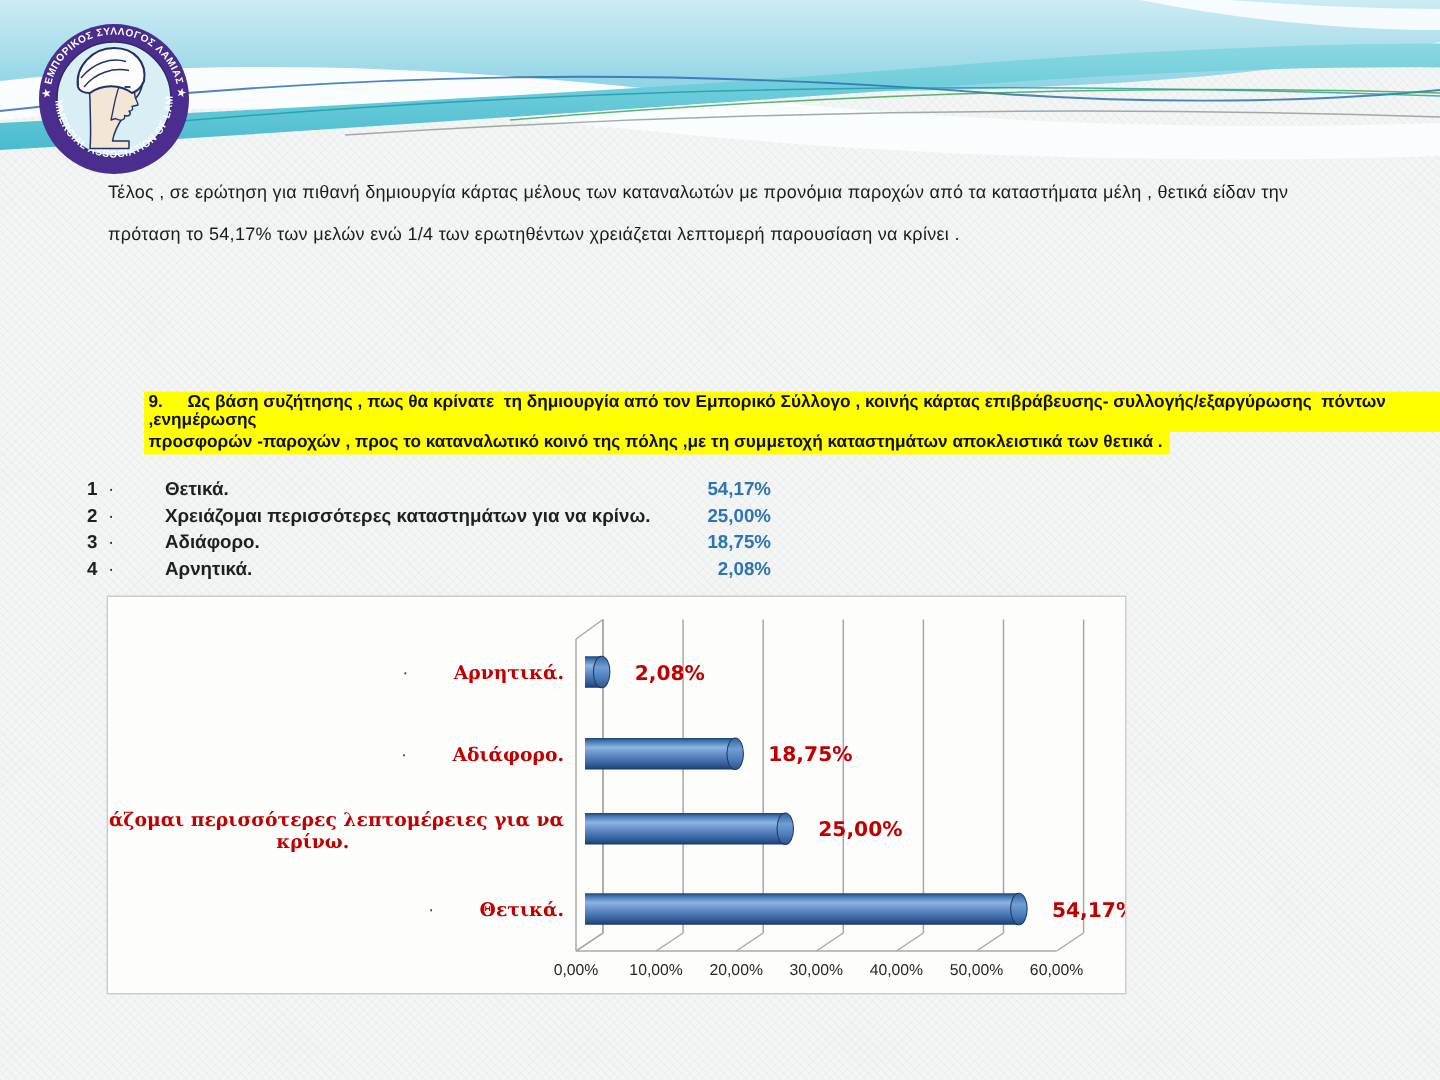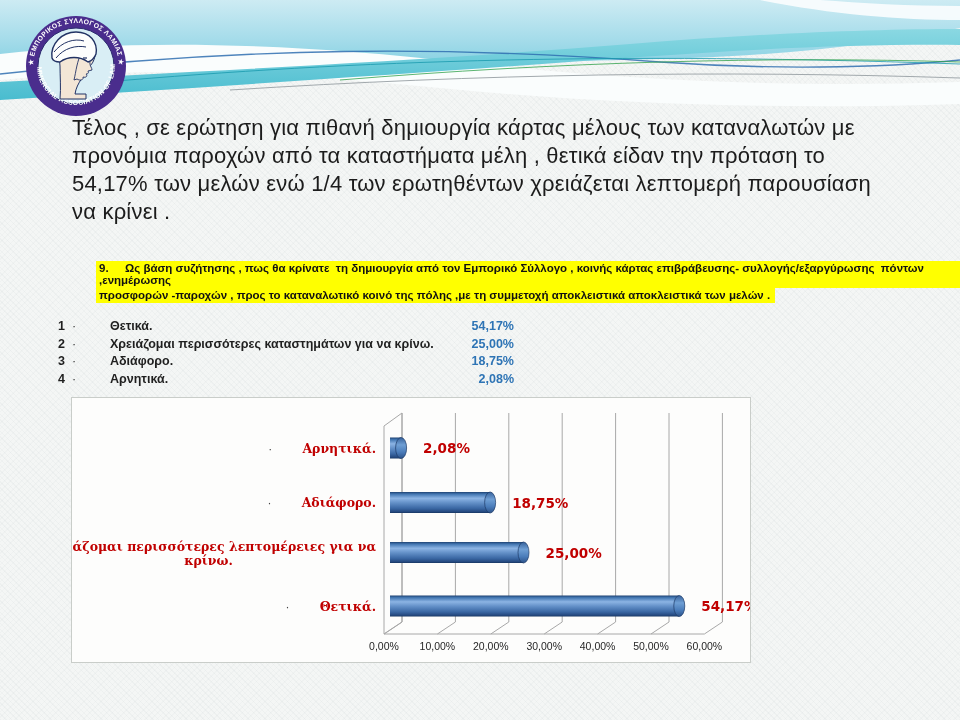--- a/index.html
+++ b/index.html
@@ -8,21 +8,21 @@
     background-color:#f4f6f5;
     background-image:
       repeating-linear-gradient(45deg, rgba(150,165,170,.07) 0 1px, transparent 1px 4px),
       repeating-linear-gradient(-45deg, rgba(150,165,170,.05) 0 1px, transparent 1px 4px);
     font-family:"Liberation Sans",sans-serif;
   }
   .hdr{position:absolute;left:0;top:0;}
   .logo{position:absolute;left:24px;top:14px;}
   .para{
     position:absolute;left:72px;top:114px;width:806px;
-    font-size:22px;line-height:28px;color:#1c1c1c;letter-spacing:.2px;
+    font-size:12px;line-height:28px;color:#1c1c1c;letter-spacing:.2px;
     font-family:"Liberation Sans",sans-serif;
   }
   .question{position:absolute;left:72px;top:261px;font-size:11.5px;font-weight:bold;color:#111;padding-left:24px;}
   .qline{display:block;width:fit-content;padding:1px 5px 2px 3px;white-space:pre-wrap;}
   .qnum{display:inline-block;width:26px;}
   .answers{position:absolute;left:58px;top:319px;width:456px;font-size:12.5px;font-weight:bold;color:#1f1f1f;}
   .arow{display:flex;align-items:baseline;height:17.5px;}
   .anum{width:14px;}
   .adot{width:12px;color:#333;font-weight:normal;}
   .albl{margin-left:26px;}
@@ -82,21 +82,21 @@
       <path d="M30,38 C38,28 50,24 60,27" fill="none" stroke-width="1"></path>
       <path d="M32,44 C40,34 52,31 62,33" fill="none" stroke-width="1"></path>
       <path d="M59,44 L63,44" fill="none" stroke-width="1.2"></path>
     </g>
   </svg>
 
   <div class="para">Τέλος , σε ερώτηση για πιθανή δημιουργία κάρτας μέλους των καταναλωτών με προνόμια παροχών από τα καταστήματα μέλη , θετικά είδαν την πρόταση το 54,17% των μελών ενώ 1/4 των ερωτηθέντων χρειάζεται λεπτομερή παρουσίαση να κρίνει .</div>
 
   <div class="question">
     <span class="qline" id="qline1" style="background: rgb(255, 255, 0);"><span class="qnum">9.</span><span>Ως βάση συζήτησης , πως θα κρίνατε  τη δημιουργία από τον Εμπορικό Σύλλογο , κοινής κάρτας επιβράβευσης- συλλογής/εξαργύρωσης  πόντων ,ενημέρωσης</span></span>
-    <span class="qline" style="background: rgb(255, 255, 0);">προσφορών -παροχών , προς το καταναλωτικό κοινό της πόλης ,με τη συμμετοχή αποκλειστικά αποκλειστικά των μελών .</span>
+    <span class="qline" style="background: rgb(255, 255, 0);">προσφορών -παροχών , προς το καταναλωτικό κοινό της πόλης ,με τη συμμετοχή καταστημάτων αποκλειστικά των θετικά .</span>
   </div>
 
   <div class="answers">
     <div class="arow">
       <span class="anum">1</span>
         <span class="adot">·</span>
         <span class="albl">Θετικά.</span>
         <span class="apct" style="color: rgb(46, 116, 181);">54,17%</span>
     </div>
     <div class="arow">

